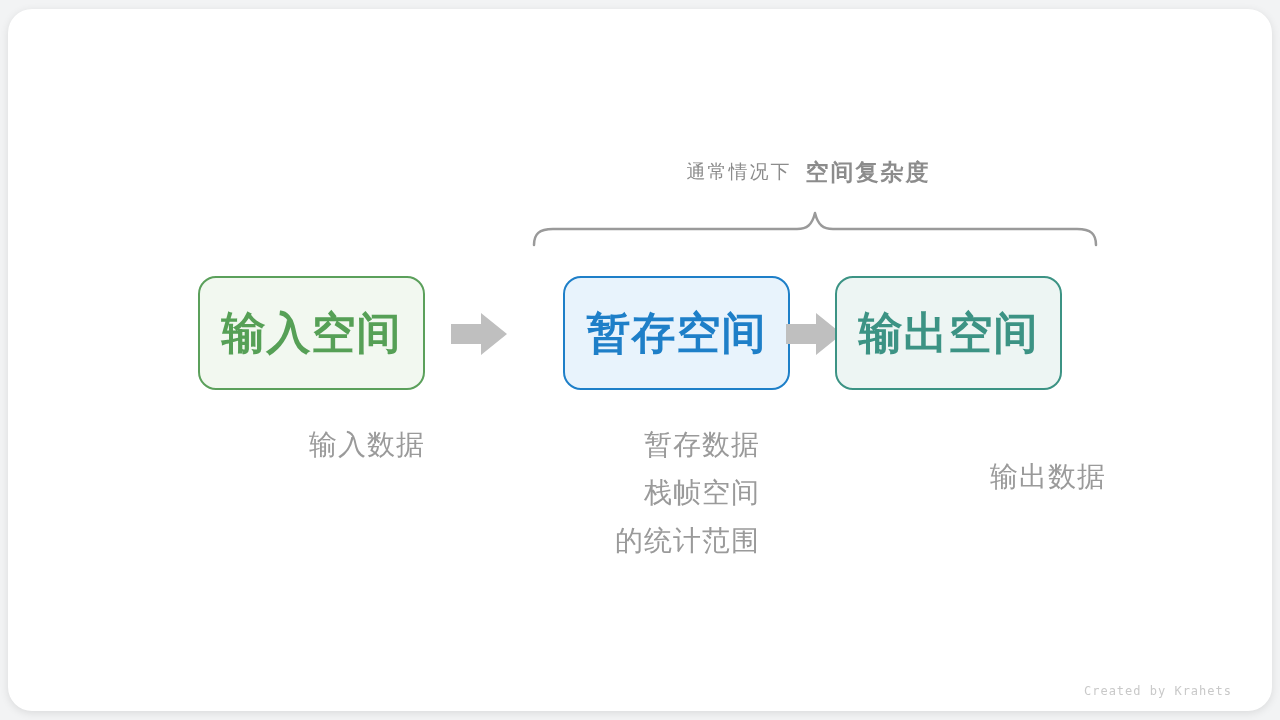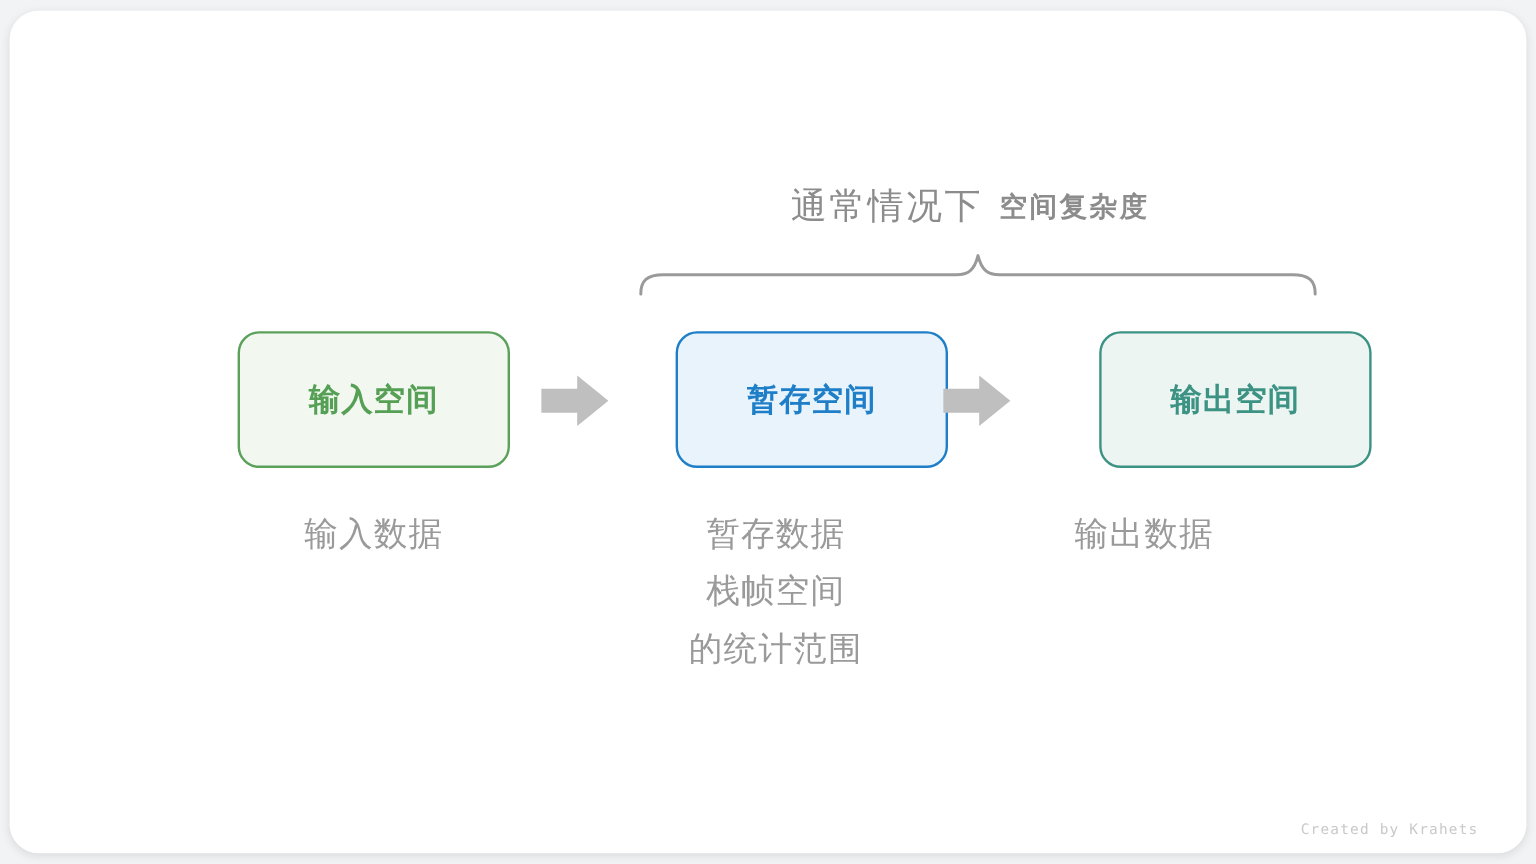--- a/index.html
+++ b/index.html
@@ -27,21 +27,21 @@
     position: absolute;
     left: 520px; top: 141px;
     width: 575px; height: 44px;
     display: flex;
     justify-content: center;
     align-items: center;
     color: #8c8c8c;
     white-space: nowrap;
   }
   .caption .cap-regular {
-    font-size: 30px;
+    font-size: 19px;
     letter-spacing: 2px;
   }
   .caption .cap-bold {
     font-size: 23px;
     font-weight: 700;
     letter-spacing: 2px;
     margin: 0 14px;
   }
   
   .brace {
@@ -52,52 +52,52 @@
   
   .flow-box {
     position: absolute;
     top: 267px;
     width: 227px; height: 114px;
     border-radius: 18px;
     border: 2.5px solid;
     display: flex;
     align-items: center;
     justify-content: center;
-    font-size: 26px;
+    font-size: 44px;
     font-weight: 700;
     letter-spacing: 1px;
     white-space: nowrap;
     text-align: center;
   }
   .box-input  { left: 190px; border-color: #5ba05b; background: #f2f8f0; color: #56a056; }
   .box-temp   { left: 525px; border-color: #1e7fc8; background: #e8f3fc; color: #1e7fc8; margin-left: 30px; }
-  .box-output { left: 908px; border-color: #3c9384; background: #edf5f3; color: #3c9384; }
+  .box-output { left: 827px; border-color: #3c9384; background: #edf5f3; color: #3c9384; }
   
   .flow-arrow {
     position: absolute;
     top: 303px;
     width: 57px; height: 44px;
   }
   .arrow-1 { left: 443px; }
   .arrow-2 { left: 778px; }
   
   .note {
     position: absolute;
     top: 412px;
     width: 227px;
-    text-align: center;
+    text-align: right;
     color: #9a9a9a;
     font-size: 28px;
     letter-spacing: 1px;
     line-height: 48px;
     white-space: nowrap;
   }
   .note-input  { left: 190px; }
   .note-temp   { left: 525px; }
-  .note-output { left: 832px; }
+  .note-output { left: 871px; margin-top: 32px; }
   
   .credit {
     position: absolute;
     right: 40px; top: 675px;
     font-family: "DejaVu Sans Mono", "Liberation Mono", monospace;
     font-size: 12px;
     letter-spacing: 1px;
     color: #c9c9c9;
     white-space: nowrap;
   }

